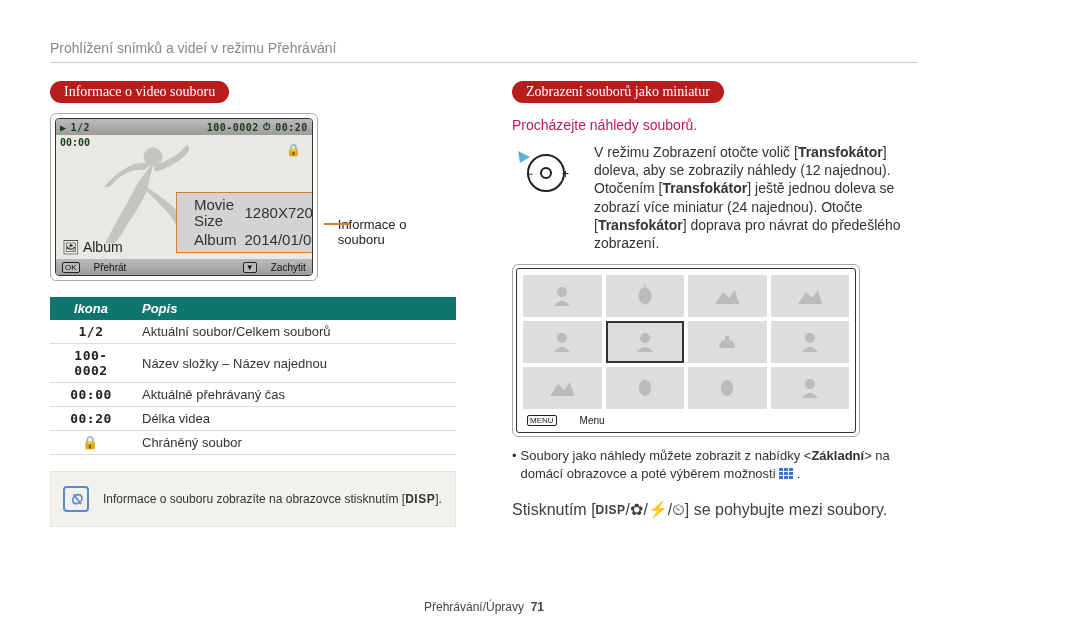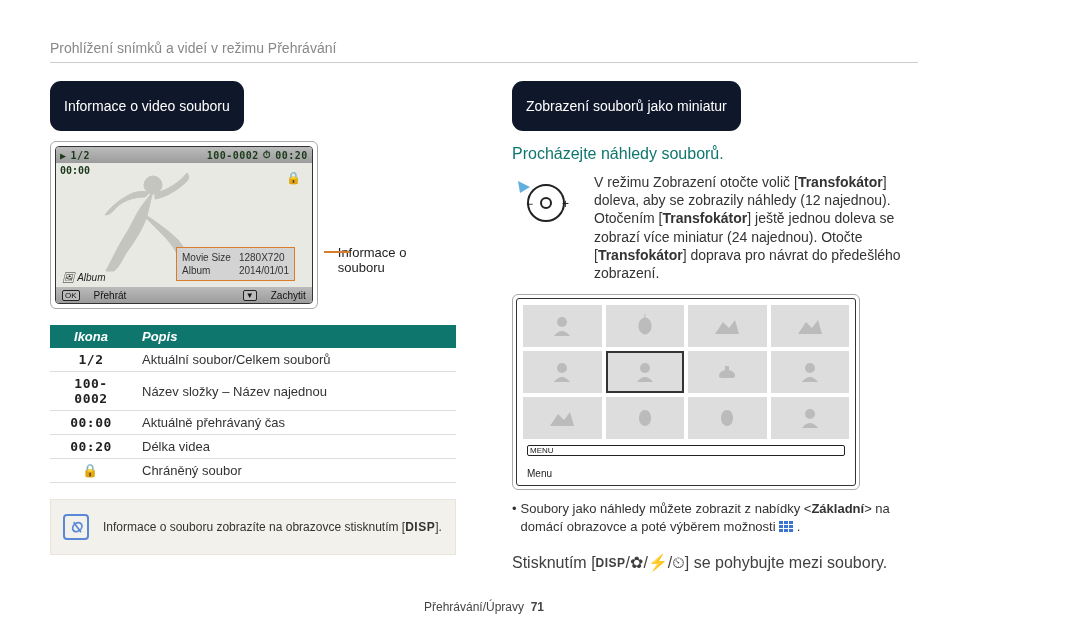--- a/index.html
+++ b/index.html
@@ -31,26 +31,27 @@
   .cols {
     display: flex;
     gap: 56px;
   }
   .col {
     flex: 1 1 0;
     min-width: 0;
   }
   .section-pill {
     display: inline-block;
-    background: #0f172a;
+    background: #b91c1c;
     color: #fff;
     border-radius: 11px;
-    padding: 17px 14px;
+    padding: 3px 14px;
     font-size: 14px;
     margin-bottom: 10px;
+    font-family: Liberation Serif, serif;
   }
   
   .cam-wrap {
     position: relative;
     display: flex;
     align-items: center;
     gap: 20px;
   }
   .cam {
     width: 260px;
@@ -87,27 +88,27 @@
     position:absolute; left:35px; top:8px; width:110px; height:104px;
   }
   .lock {
     position:absolute; right:10px; top:8px; color:#333; font-size:12px;
   }
   .info-callout {
     position:absolute;
     left: 120px; bottom: 6px;
     border: 1.5px solid #d97d2a;
     background: #d3d3d3;
-    padding: 2px 0;
-    font-size: 10px;
+    padding: 2px 12px;
+    font-size: 15px;
     line-height: 1.1;
   }
   .info-callout td { padding: 0 3px;}
   .cam-main .album {
-    position:absolute; left:6px; bottom:4px; font-size:10px; color:#222;font-style:italic;
+    position:absolute; left:6px; bottom:4px; font-size:14px; color:#222;
   }
   .cam-bot {
     height: 16px;
     background: linear-gradient(#bbb,#9c9c9c);
     display:flex; gap:14px; align-items:center;
     padding:0 6px; font-size:10px; color:#111;
   }
   .cam-bot .kbd {
     border:1px solid #222; border-radius:2px; font-size:8px; padding:0 2px;
     background:#bbb;
@@ -165,23 +166,23 @@
     font-size:12px;
   }
   .note-icon {
     width:22px; height:22px; border:2px solid #5a88d6; border-radius:4px;
     display:flex; align-items:center; justify-content:center;
     color:#5a88d6; font-style:italic; font-weight:bold; font-size:14px;
     flex:0 0 22px;
   }
   
   .subtext {
-    font-size: 16px;
+    font-size: 14px;
     margin: 4px 0 10px 0;
-    color:#0f766e;
+    color:#be185d;
   }
   .trans-row {
     display:flex; gap:22px; align-items:flex-start;
     margin-bottom:12px;
   }
   .rotate-ico {
     width:60px; height:54px; flex:0 0 60px;
     position:relative;
   }
   .rotate-ico svg { width:100%; height:100%;}
@@ -211,24 +212,23 @@
   }
   .thumb {
     background:#ddd;
     display:flex; align-items:center; justify-content:center;
     color:#888;
     position:relative;
   }
   .thumb.sel { box-shadow: inset 0 0 0 2px #333;}
   .thumb svg { width:28px; height:28px;}
   .menu-bar {
-    display:flex; gap:12px;
+    display:flex; align-items:center; gap:23px;
     font-size:10px; color:#222;
     padding:2px 4px 0 4px;
-    flex-direction:column;
   }
   .menu-bar .mbtn {
     border:1px solid #222; border-radius:2px; font-size:8px; padding:0 2px;
   }
   .bullets {
     margin:10px 0 16px 0;
     font-size:13px;
     line-height:1.4;
   }
   .bullets .row { display:flex;}

